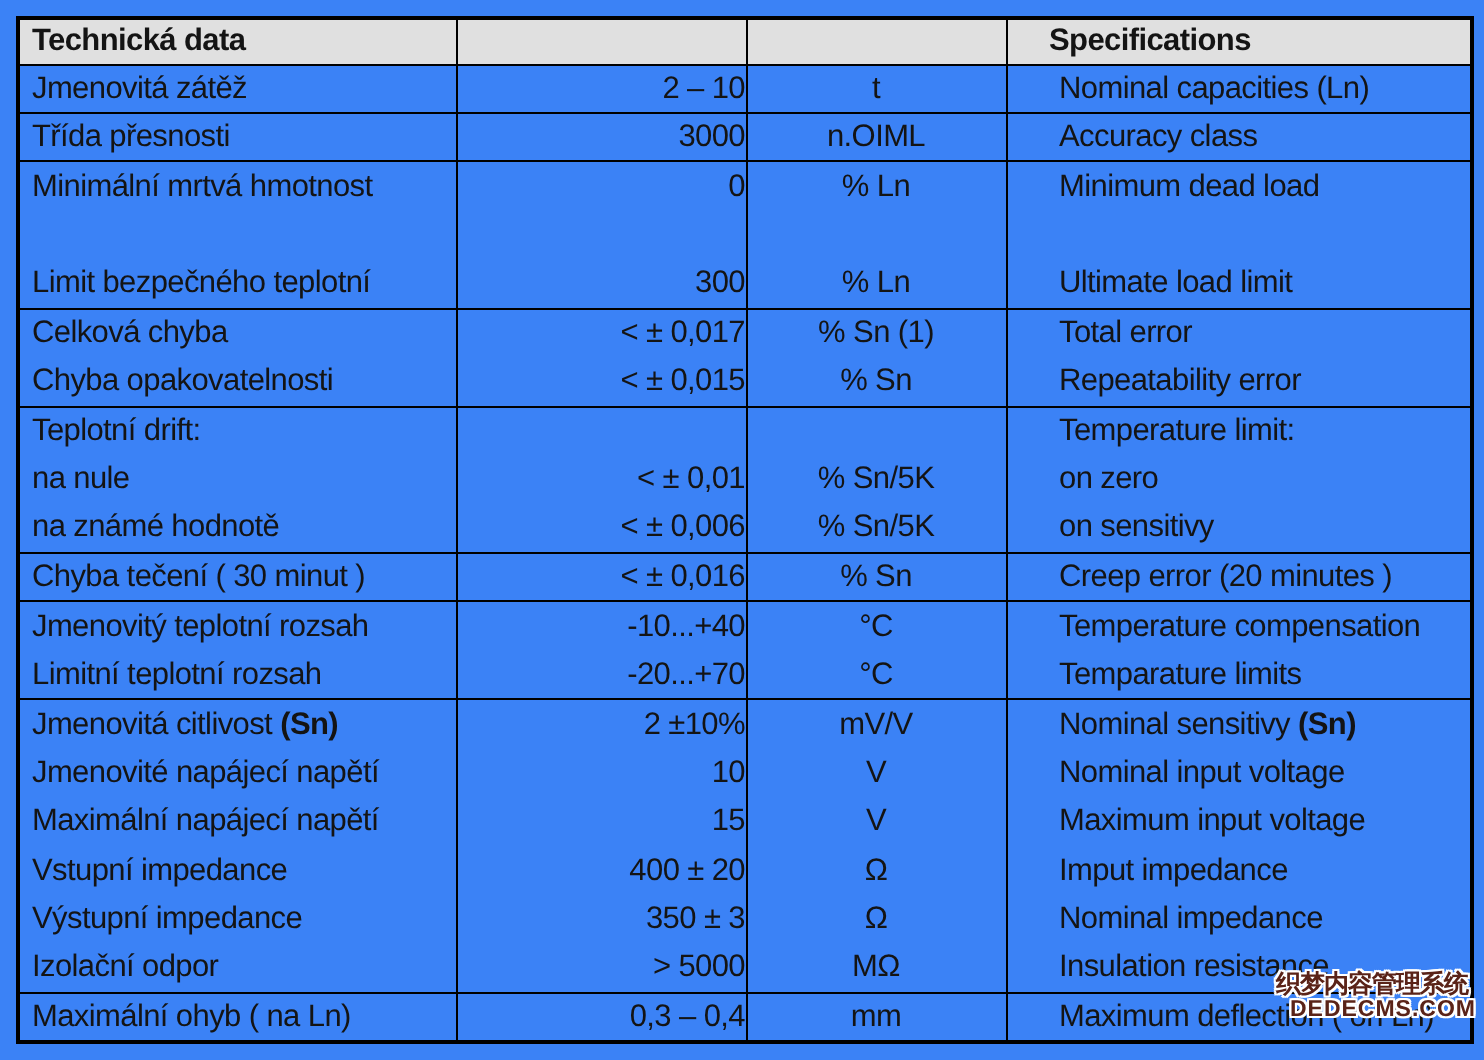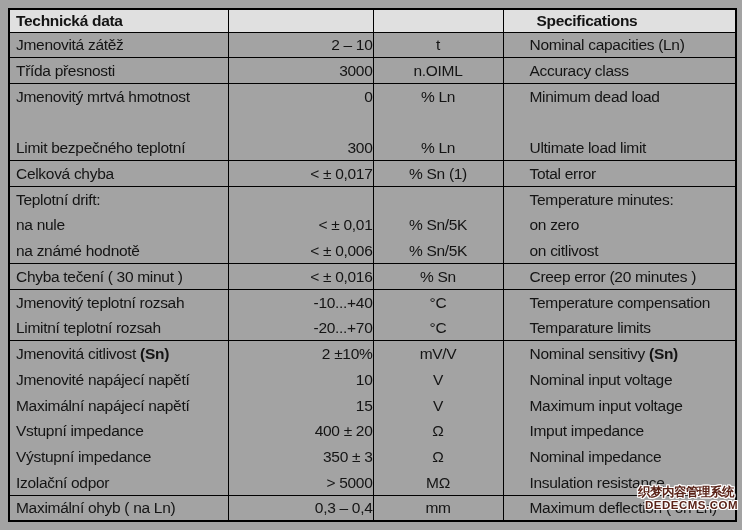--- a/index.html
+++ b/index.html
@@ -9,21 +9,21 @@
     height: 530px;
     background: #ffffff;
     font-family: "Liberation Sans", sans-serif;
     color: #141414;
     overflow: hidden;
   }
   .page {
     position: relative;
     width: 742px;
     height: 530px;
-    background: #a3a3a3;
+    background: #3b82f6;
     text-decoration: underline;
   }
   table.spec-table {
     position: absolute;
     left: 8px;
     top: 8px;
     width: 727px;
     height: 514px;
     border-collapse: collapse;
     table-layout: fixed;
@@ -46,21 +46,21 @@
   thead th {
     font-weight: 700;
     text-align: left;
   }
   tbody tr { height: 23px; padding-left: 16px; }
   tbody tr.group-start td { border-top: 1.5px solid #000000; }
   .c1 { width: 219px; text-align: left; padding-left: 6px; }
   .c2 { width: 145px; text-align: right; border-left: 1.5px solid #000000; }
   .c3 { width: 130px; text-align: center; border-left: 1.5px solid #000000; }
   .c4 { width: 233px; text-align: left; padding-left: 26px; border-left: 1.5px solid #000000; }
-  th.c4 { padding-left: 33px; }
+  th.c4 { padding-left: 21px; }
   span.b { font-weight: 700; }
   .watermark {
     position: absolute;
     left: 634px;
     top: 486px;
     width: 104px;
     text-align: center;
     pointer-events: none;
     line-height: 1.05;
   }
@@ -112,21 +112,21 @@
           <td class="c3">t</td>
           <td class="c4"><span>Nominal capacities (Ln)</span><span class="b"></span></td>
         </tr>
         <tr class="group-start">
           <td class="c1"><span>Třída přesnosti</span><span class="b"></span></td>
           <td class="c2">3000</td>
           <td class="c3">n.OIML</td>
           <td class="c4"><span>Accuracy class</span><span class="b"></span></td>
         </tr>
         <tr class="group-start">
-          <td class="c1"><span>Jmenovitý mrtvá hmotnost</span><span class="b"></span></td>
+          <td class="c1"><span>Minimální mrtvá hmotnost</span><span class="b"></span></td>
           <td class="c2">0</td>
           <td class="c3">% Ln</td>
           <td class="c4"><span>Minimum dead load</span><span class="b"></span></td>
         </tr>
         <tr>
           <td class="c1"><span></span><span class="b"></span></td>
           <td class="c2"></td>
           <td class="c3"></td>
           <td class="c4"><span></span><span class="b"></span></td>
         </tr>
@@ -135,37 +135,43 @@
           <td class="c2">300</td>
           <td class="c3">% Ln</td>
           <td class="c4"><span>Ultimate load limit</span><span class="b"></span></td>
         </tr>
         <tr class="group-start">
           <td class="c1"><span>Celková chyba</span><span class="b"></span></td>
           <td class="c2">&lt; ± 0,017</td>
           <td class="c3">% Sn (1)</td>
           <td class="c4"><span>Total error</span><span class="b"></span></td>
         </tr>
+        <tr>
+          <td class="c1"><span>Chyba opakovatelnosti</span><span class="b"></span></td>
+          <td class="c2">&lt; ± 0,015</td>
+          <td class="c3">% Sn</td>
+          <td class="c4"><span>Repeatability error</span><span class="b"></span></td>
+        </tr>
         <tr class="group-start">
           <td class="c1"><span>Teplotní drift:</span><span class="b"></span></td>
           <td class="c2"></td>
           <td class="c3"></td>
-          <td class="c4"><span>Temperature minutes:</span><span class="b"></span></td>
+          <td class="c4"><span>Temperature limit:</span><span class="b"></span></td>
         </tr>
         <tr>
           <td class="c1"><span>na nule</span><span class="b"></span></td>
           <td class="c2">&lt; ± 0,01</td>
           <td class="c3">% Sn/5K</td>
           <td class="c4"><span>on zero</span><span class="b"></span></td>
         </tr>
         <tr>
           <td class="c1"><span>na známé hodnotě</span><span class="b"></span></td>
           <td class="c2">&lt; ± 0,006</td>
           <td class="c3">% Sn/5K</td>
-          <td class="c4"><span>on citlivost</span><span class="b"></span></td>
+          <td class="c4"><span>on sensitivy</span><span class="b"></span></td>
         </tr>
         <tr class="group-start">
           <td class="c1"><span>Chyba tečení ( 30 minut )</span><span class="b"></span></td>
           <td class="c2">&lt; ± 0,016</td>
           <td class="c3">% Sn</td>
           <td class="c4"><span>Creep error (20 minutes )</span><span class="b"></span></td>
         </tr>
         <tr class="group-start">
           <td class="c1"><span>Jmenovitý teplotní rozsah</span><span class="b"></span></td>
           <td class="c2">-10...+40</td>

